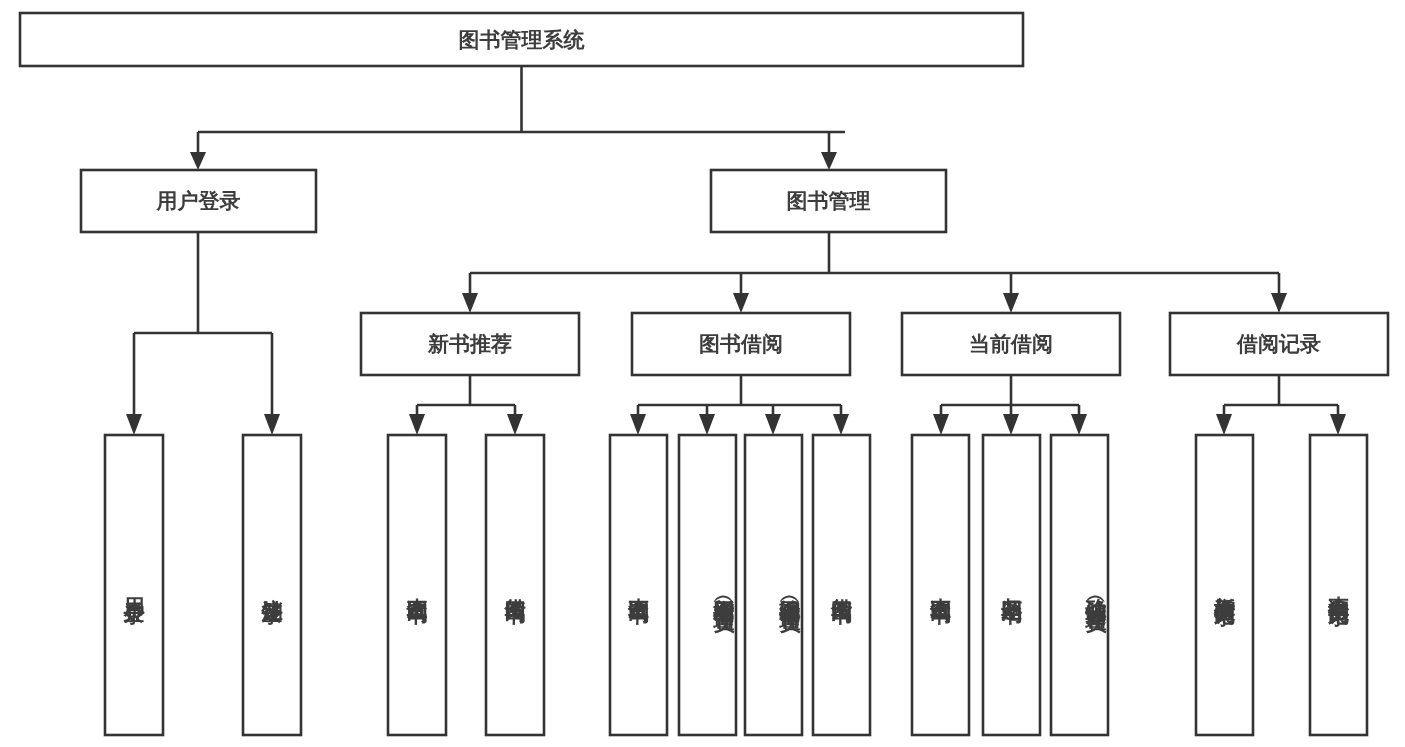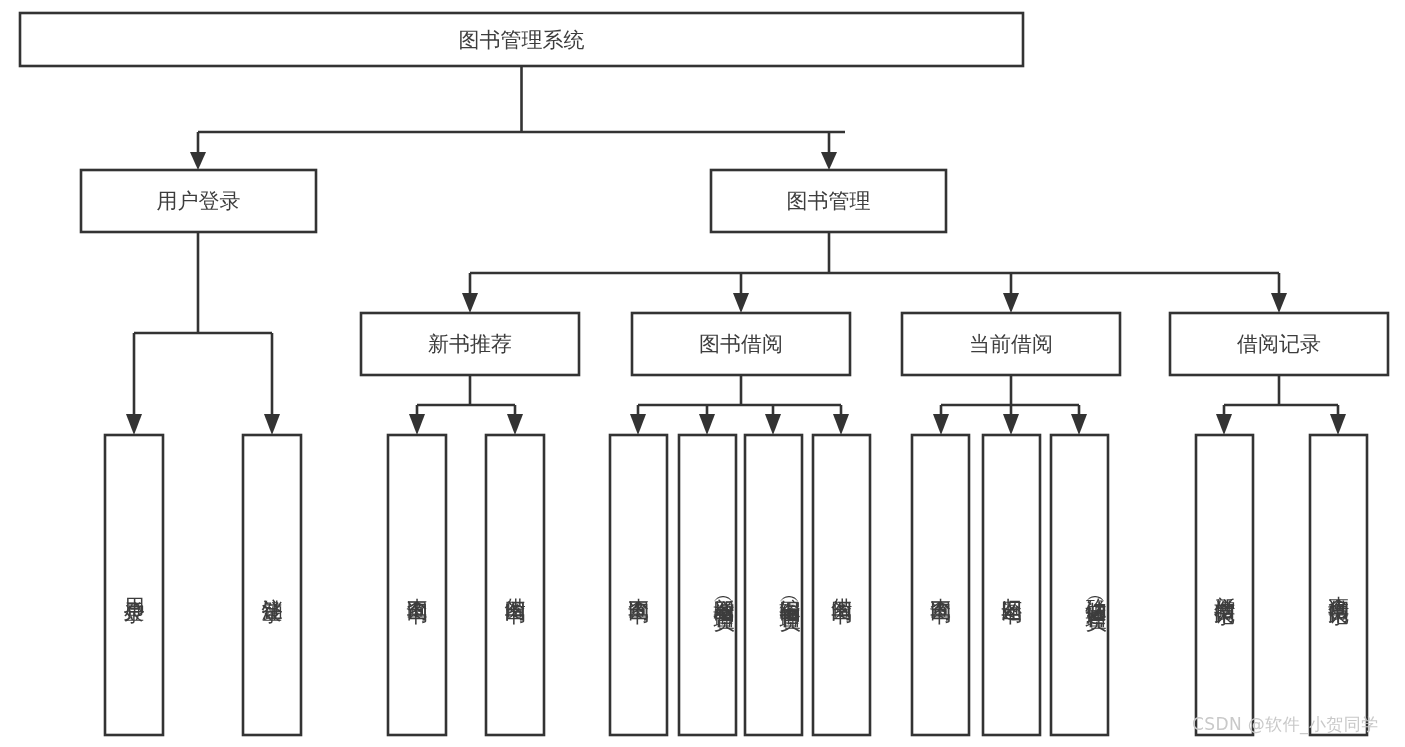--- a/index.html
+++ b/index.html
@@ -11,20 +11,21 @@
     width: 1405px;
     height: 747px;
     font-family: "DejaVu Sans", "Liberation Sans", sans-serif;
     overflow: hidden;
   }
   #diagram-root {
     position: relative;
     width: 1239px;
     height: 747px;
     background: #ffffff;
+    font-weight: bold;
   }
   svg#chart-svg {
     position: absolute;
     top: 0;
     left: 0;
     width: 1405px;
     height: 747px;
     display: block;
   }
   .node-box {
@@ -194,15 +195,14 @@
   <div class="node-label-v" style="left:745px; top:440px; width:57px; height:300px; display:flex; align-items:flex-start; justify-content:center;">编辑图书（管理员）</div>
   <div class="node-label-v" style="left:813px; top:435px; width:57px; height:300px; display:flex; align-items:center; justify-content:center;">借阅图书</div>
 
   <div class="node-label-v" style="left:912px; top:435px; width:57px; height:300px; display:flex; align-items:center; justify-content:center;">查询图书</div>
   <div class="node-label-v" style="left:983px; top:435px; width:57px; height:300px; display:flex; align-items:center; justify-content:center;">归还图书</div>
   <div class="node-label-v" style="left:1051px; top:440px; width:57px; height:300px; display:flex; align-items:flex-start; justify-content:center;">确认归还（管理员）</div>
 
   <div class="node-label-v" style="left:1196px; top:435px; width:57px; height:300px; display:flex; align-items:center; justify-content:center;">新增借阅记录</div>
   <div class="node-label-v" style="left:1310px; top:435px; width:57px; height:300px; display:flex; align-items:center; justify-content:center;">查询借阅记录</div>
 
-  <div class="watermark" style="left:1192px; top:713px;">CSDN @软件_小贺同学</div>
 
 </div>
 
 </body></html>

